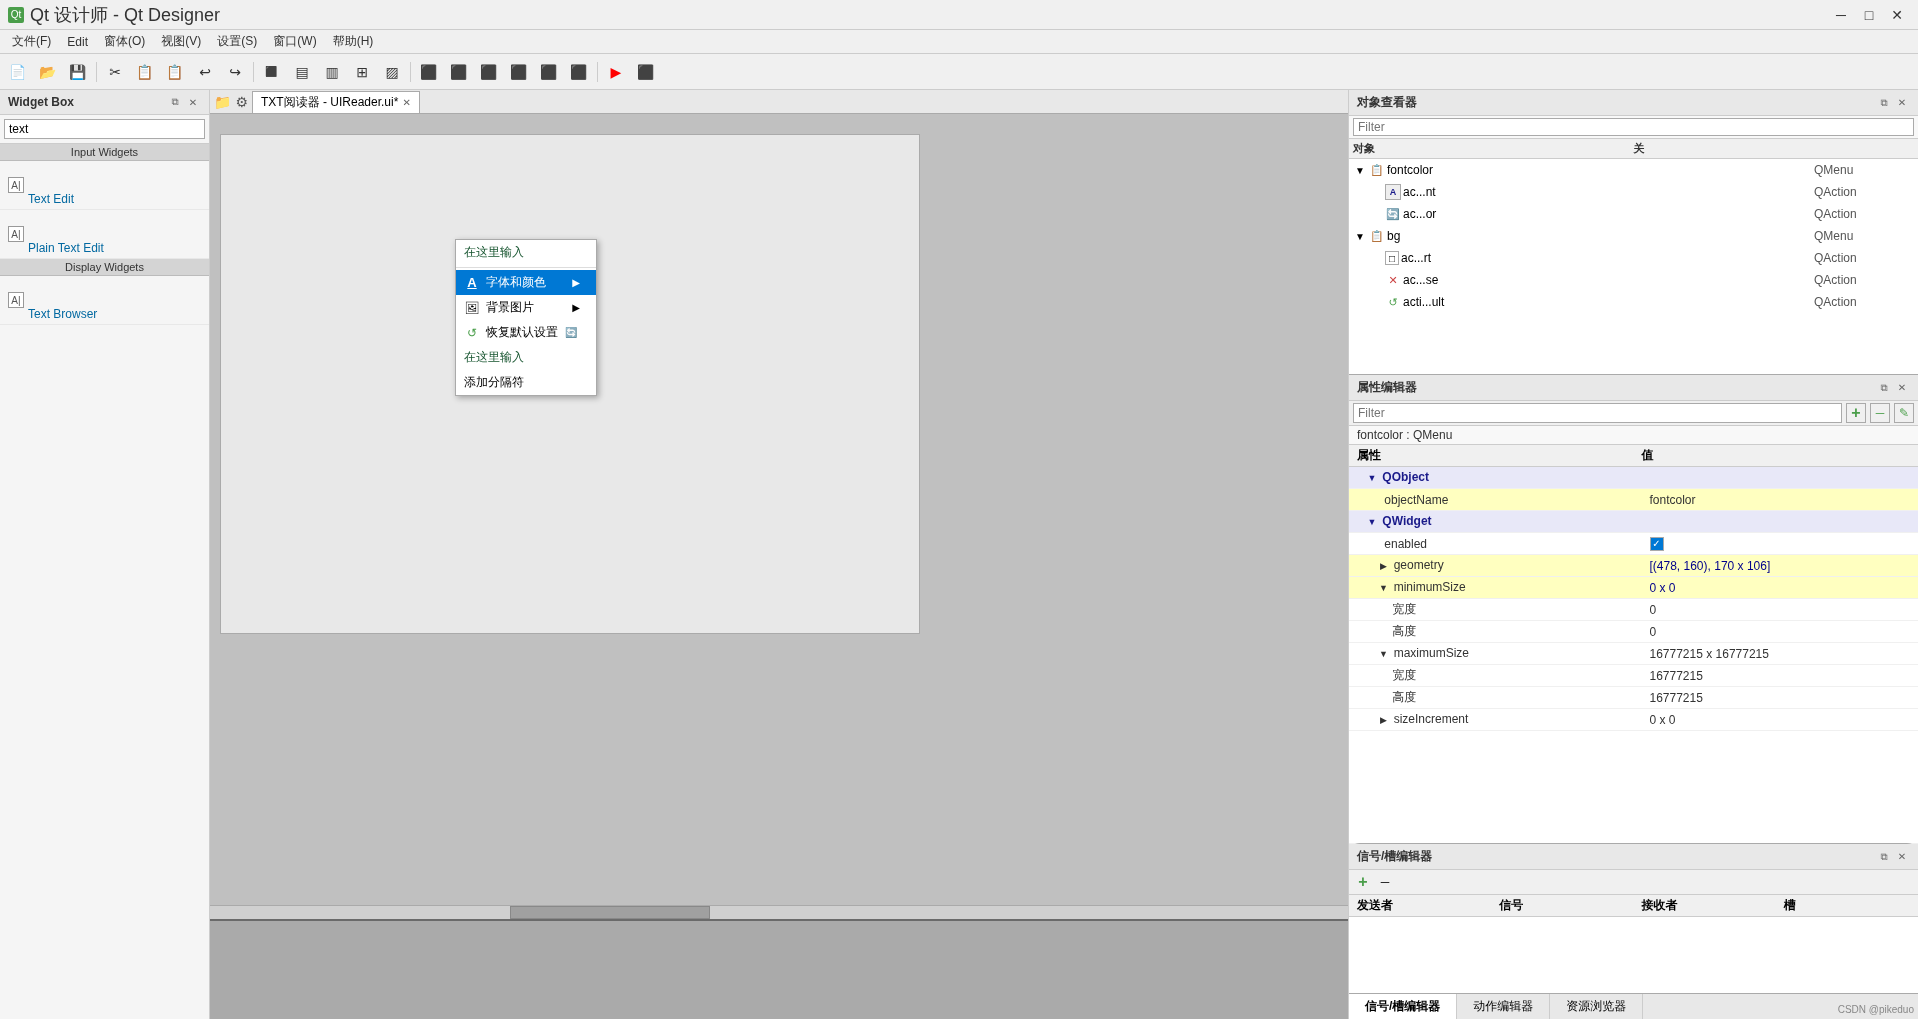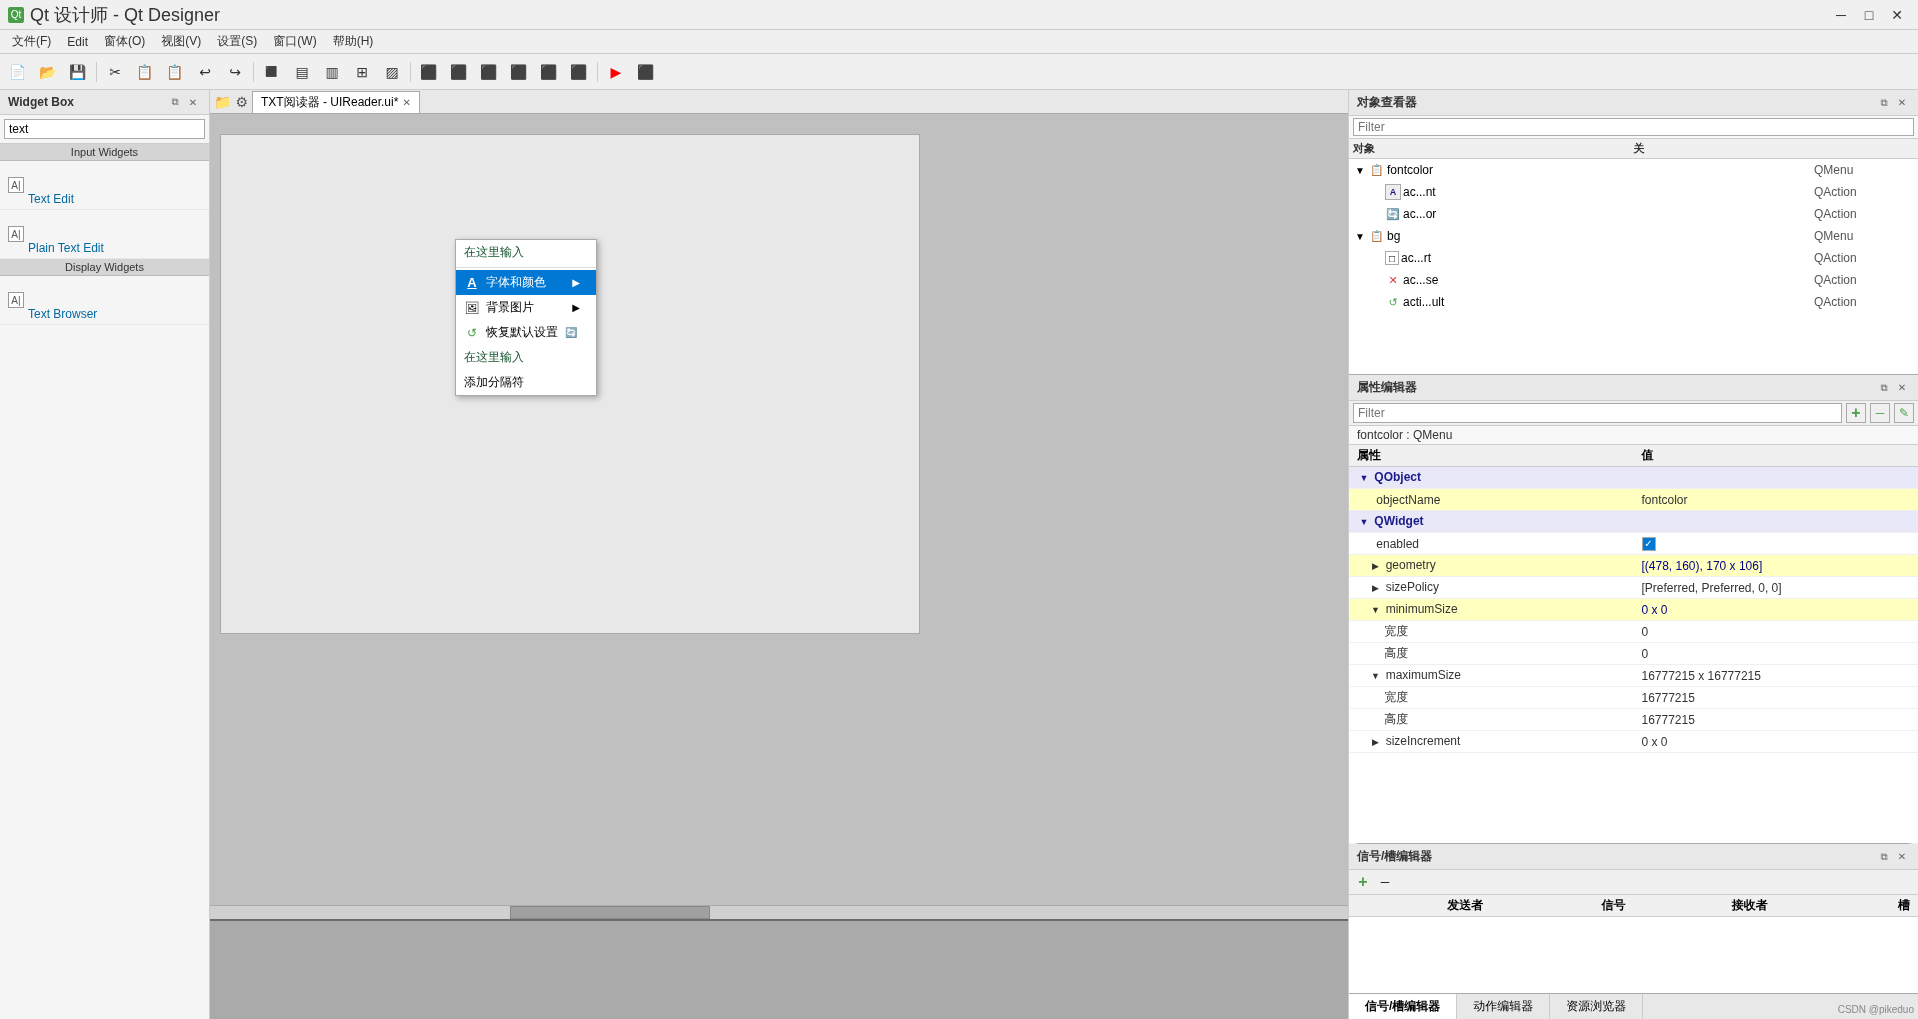--- a/index.html
+++ b/index.html
@@ -256,37 +256,37 @@
     .prop-col-h { font-size: 12px; font-weight: bold; padding: 2px 8px; }
     .prop-row {
       display: flex;
       align-items: center;
       height: 22px;
       border-bottom: 1px solid #f0f0f0;
       cursor: pointer;
     }
     .prop-row.category { background: #e8e8f8; font-weight: bold; }
     .prop-row.category .prop-name { color: #1a1a8a; }
-    .prop-name { flex: 1; padding: 0 8px; font-size: 12px; color: #333; }
+    .prop-name { flex: 1; padding: 0 16px; font-size: 12px; color: #333; }
     .prop-value { flex: 1; padding: 0 8px; font-size: 12px; color: #333; display: flex; align-items: center; gap: 4px; }
     .prop-expand-icon { width: 14px; height: 14px; display: inline-flex; align-items: center; justify-content: center; font-size: 9px; }
     .prop-indent { display: inline-block; }
     .checkbox-icon { width: 14px; height: 14px; border: 1px solid #aaa; background: white; display: inline-flex; align-items: center; justify-content: center; }
     .checkbox-checked { background: #0078d4; color: white; font-size: 10px; }
     .prop-yellow { background: #ffffc0; }
     .prop-blue-text { color: #00008b; }
 
     
     .signal-editor {
       height: 175px;
       display: flex;
       flex-direction: column;
     }
     .signal-table { flex: 1; background: white; overflow: hidden; }
-    .signal-row { display: flex; height: 22px; align-items: center; border-bottom: 1px solid #f0f0f0; text-align: right; }
+    .signal-row { display: flex; height: 22px; align-items: center; border-bottom: 1px solid #f0f0f0; }
     .signal-col { flex: 1; padding: 0 8px; font-size: 12px; }
     .signal-btn-row { display: flex; gap: 2px; padding: 2px 4px; background: #f0f0f0; border-bottom: 1px solid #ccc; }
     .signal-btn { width: 20px; height: 20px; border: 1px solid #aaa; background: #f0f0f0; cursor: pointer; display: flex; align-items: center; justify-content: center; font-size: 12px; }
 
     
     .bottom-tabs {
       display: flex;
       border-top: 1px solid #aaa;
       background: #e8e8e8;
     }
@@ -555,28 +555,20 @@
           </div>
         </div>
         <div class="prop-row prop-yellow">
           <div class="prop-name">
             <span class="prop-indent" style="width:8px; display:inline-block;"></span>
             <span class="prop-expand-icon">▶</span>
             geometry
           </div>
           <div class="prop-value prop-blue-text">[(478, 160), 170 x 106]</div>
         </div>
-        <div class="prop-row">
-          <div class="prop-name">
-            <span class="prop-indent" style="width:8px; display:inline-block;"></span>
-            <span class="prop-expand-icon">▶</span>
-            sizePolicy
-          </div>
-          <div class="prop-value">[Preferred, Preferred, 0, 0]</div>
-        </div>
         <div class="prop-row prop-yellow">
           <div class="prop-name">
             <span class="prop-indent" style="width:8px; display:inline-block;"></span>
             <span class="prop-expand-icon">▼</span>
             minimumSize
           </div>
           <div class="prop-value prop-blue-text">0 x 0</div>
         </div>
         <div class="prop-row">
           <div class="prop-name">

